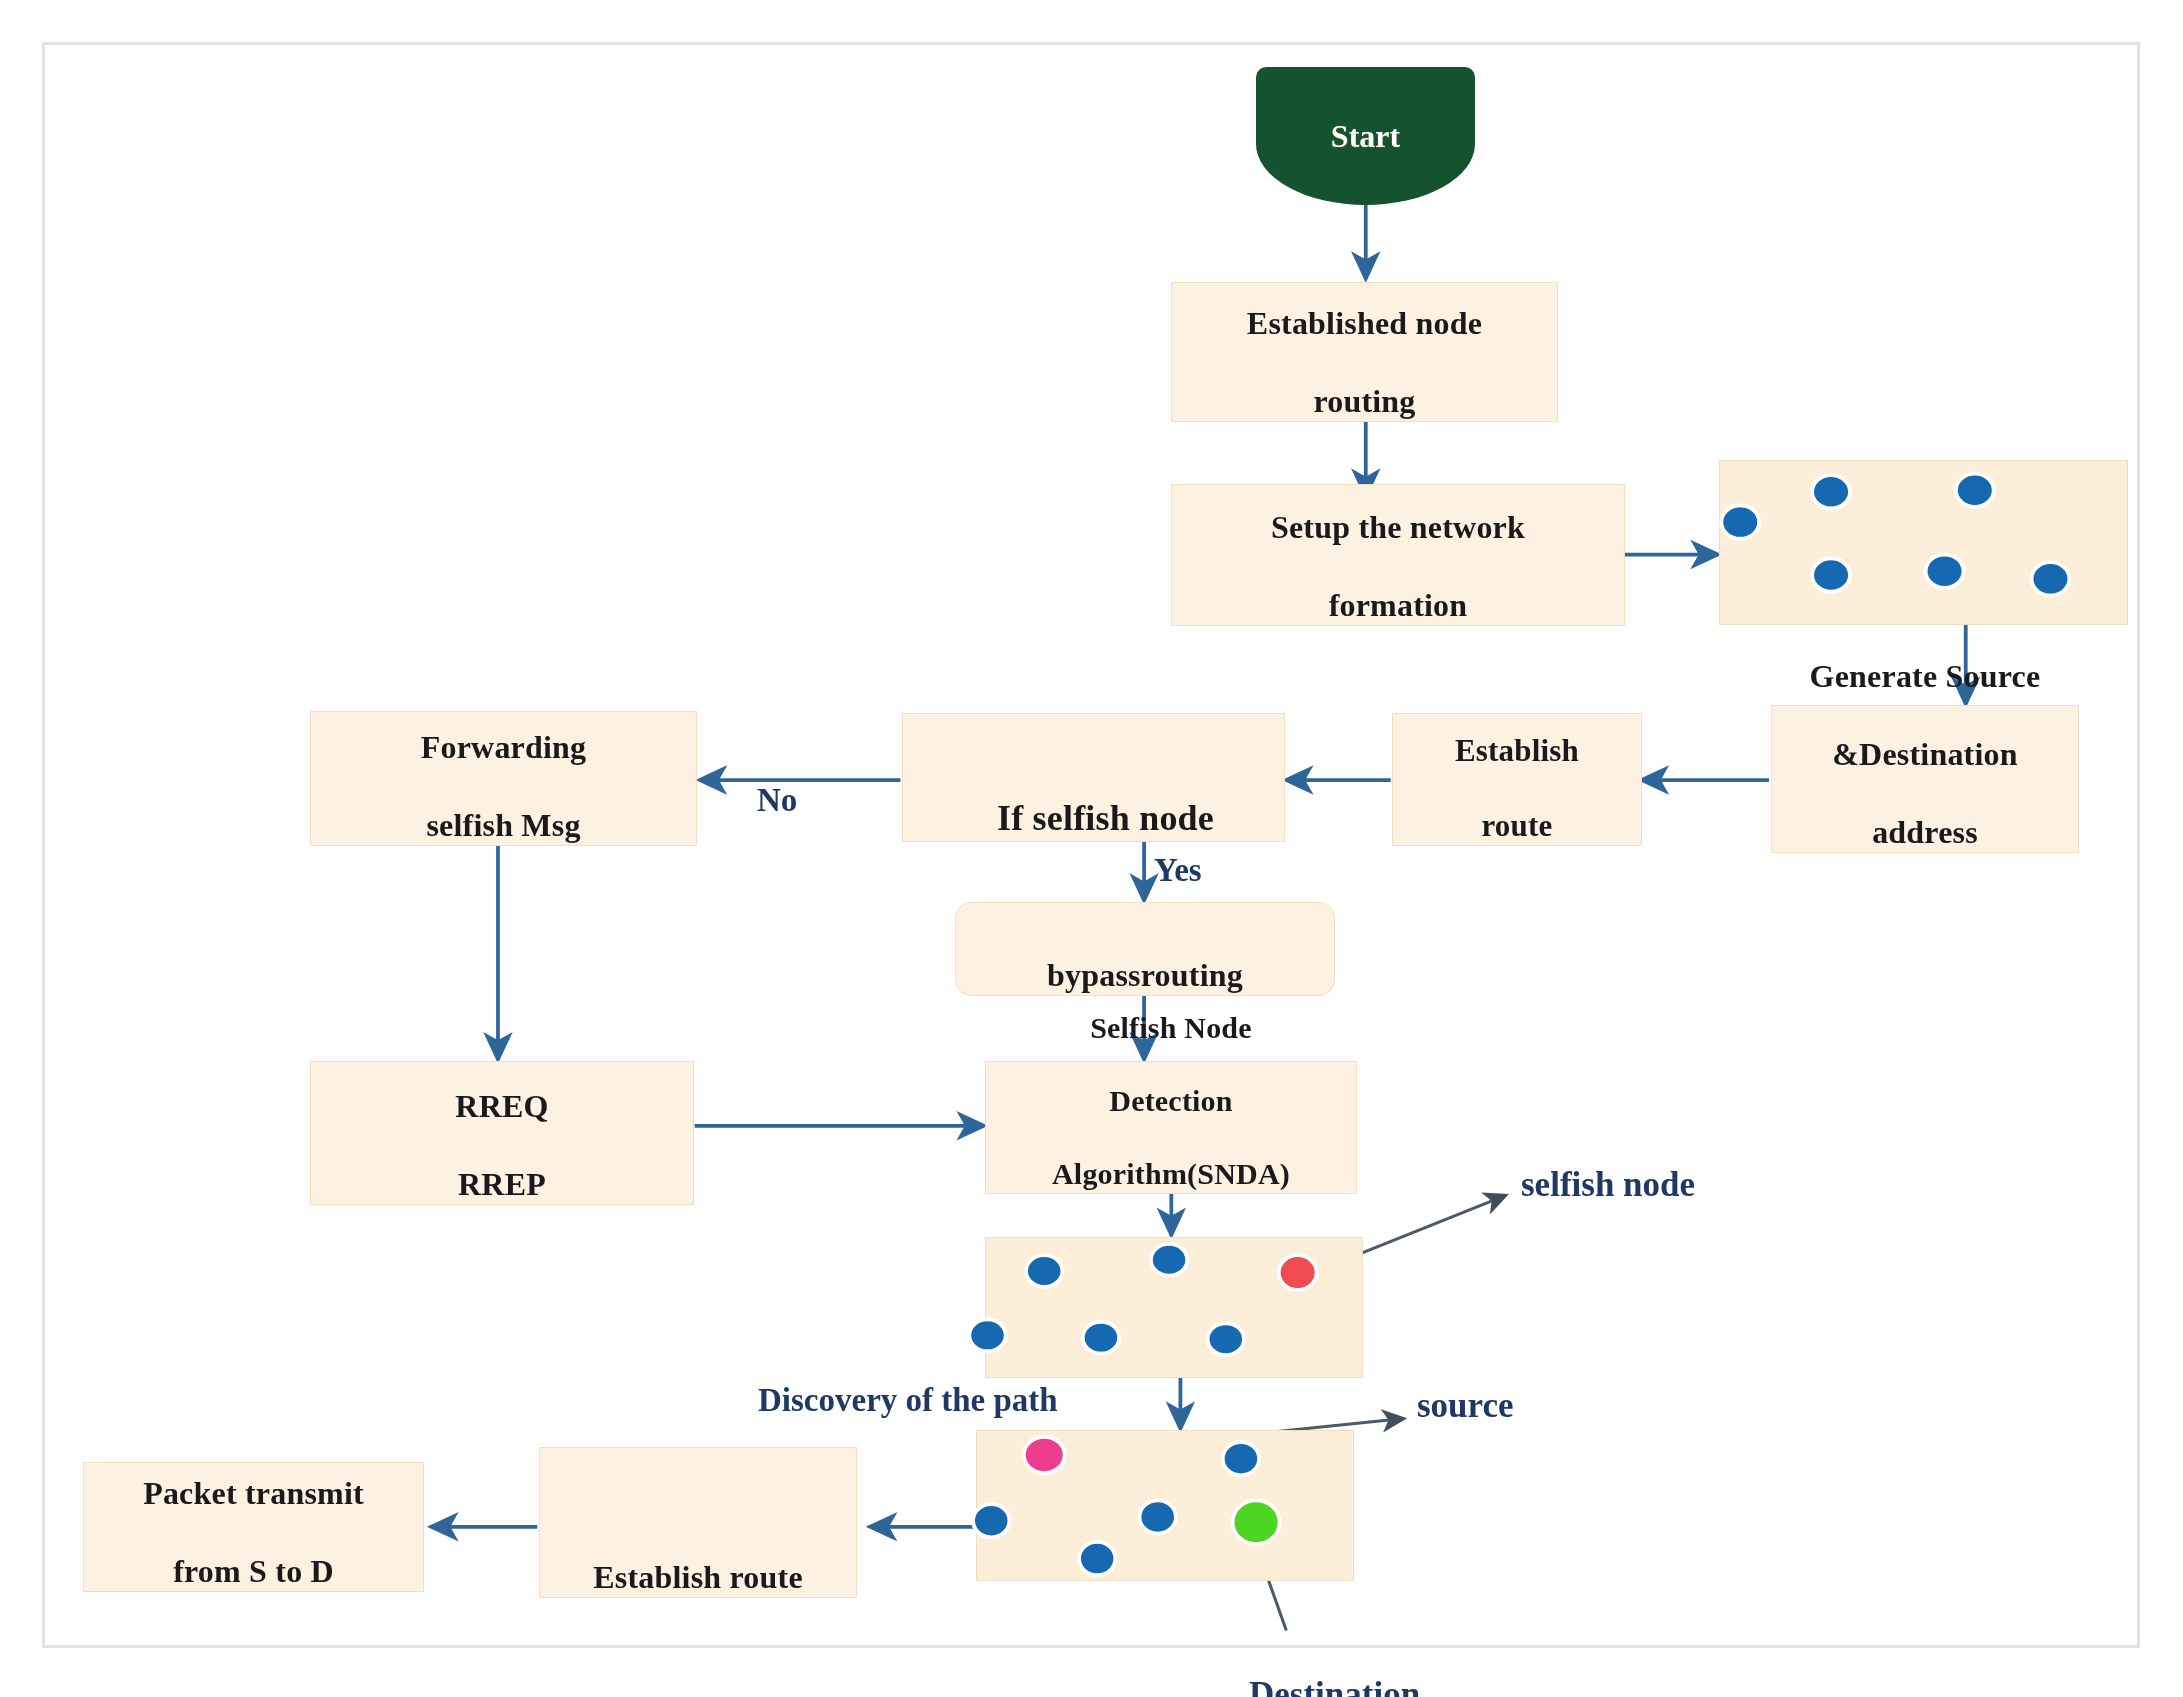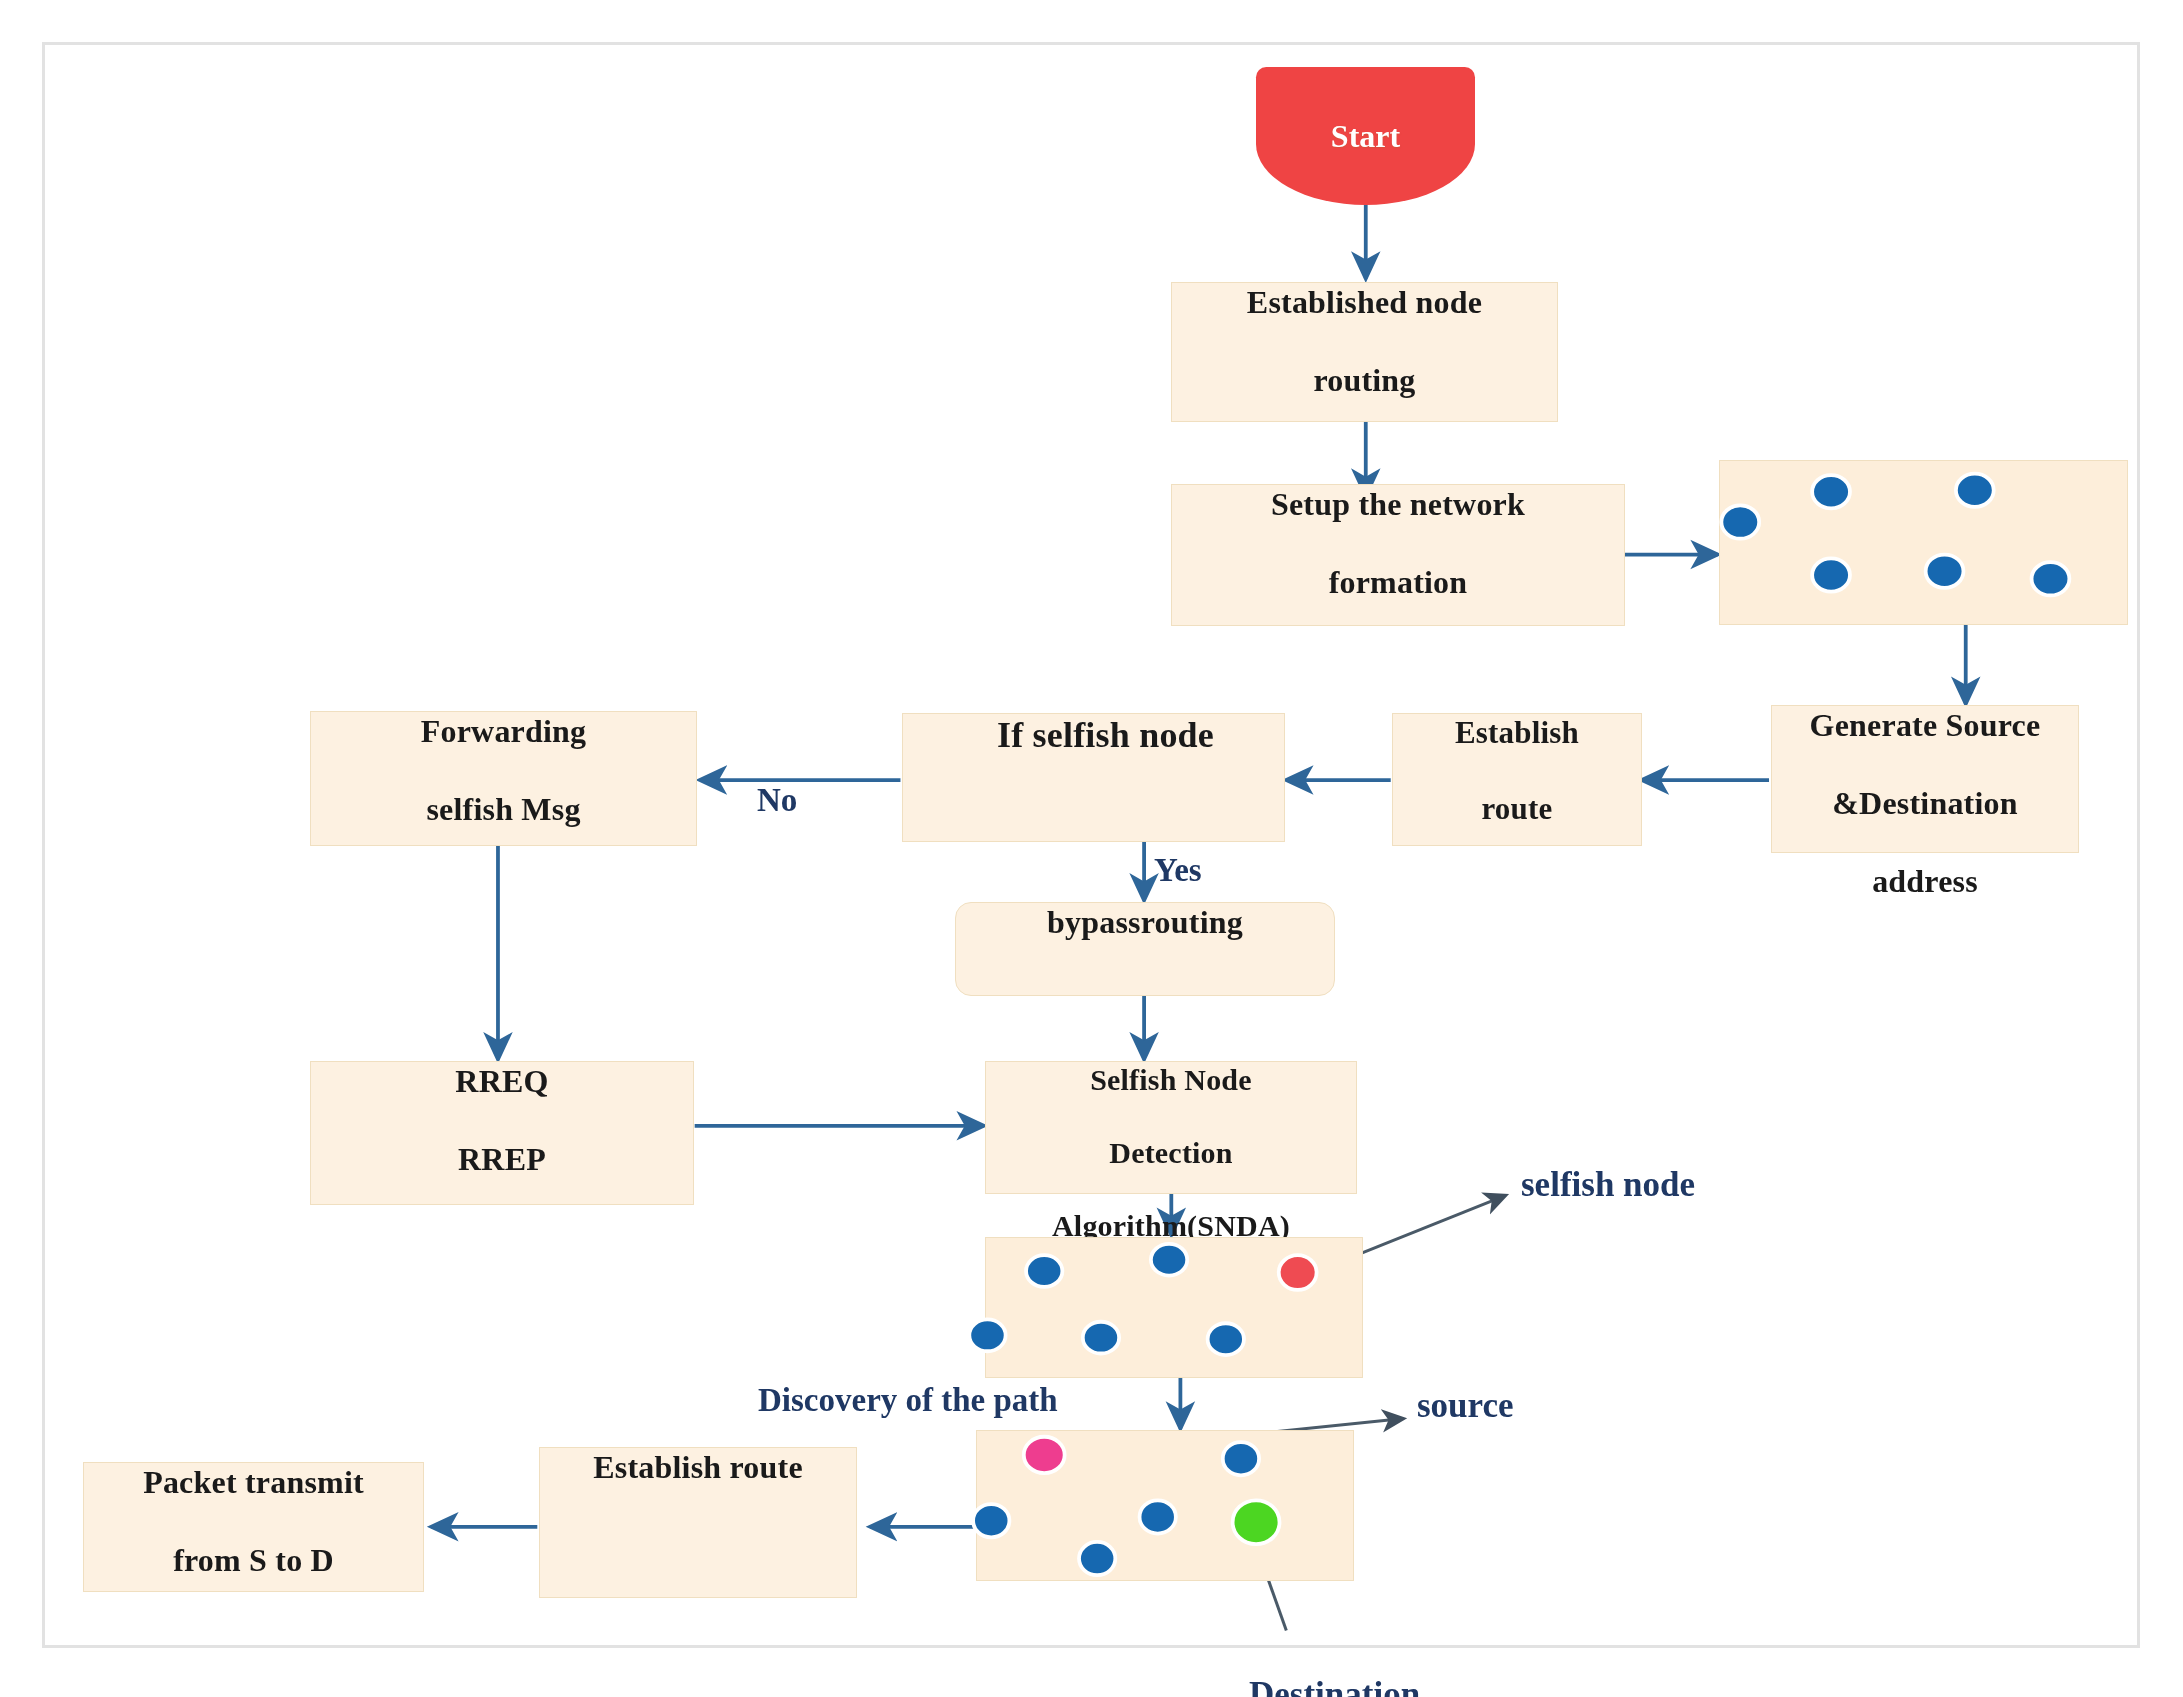--- a/index.html
+++ b/index.html
@@ -35,38 +35,38 @@
     height: 1697px;
     pointer-events: none;
   }
   
   .pbox {
     position: absolute;
     background: #fdf1e1;
     border: 1.5px solid #f0dfc0;
     box-sizing: border-box;
     display: flex;
-    align-items: flex-start;
+    align-items: flex-end;
     justify-content: center;
     text-align: center;
     color: #1a1a1a;
     font-weight: bold;
     line-height: 1.22;
     letter-spacing: 0.2px;
   }
   .pbox span { display: block; padding: 0 6px; }
   .netbox {
     position: absolute;
     background: #fdeeda;
     border: 1.5px solid #f0dfc0;
     box-sizing: border-box;
   }
   .startnode {
     position: absolute;
-    background: #ef4444;
+    background: #14532d;
     border-radius: 10.6px 10.6px 52% 52% / 10.6px 10.6px 46% 46%;
     display: flex;
     align-items: center;
     justify-content: center;
     color: #ffffff;
     font-weight: bold;
     text-shadow: 0 0.8px 1.5px rgba(160,110,40,.35);
   }
   .edge-label {
     position: absolute;

